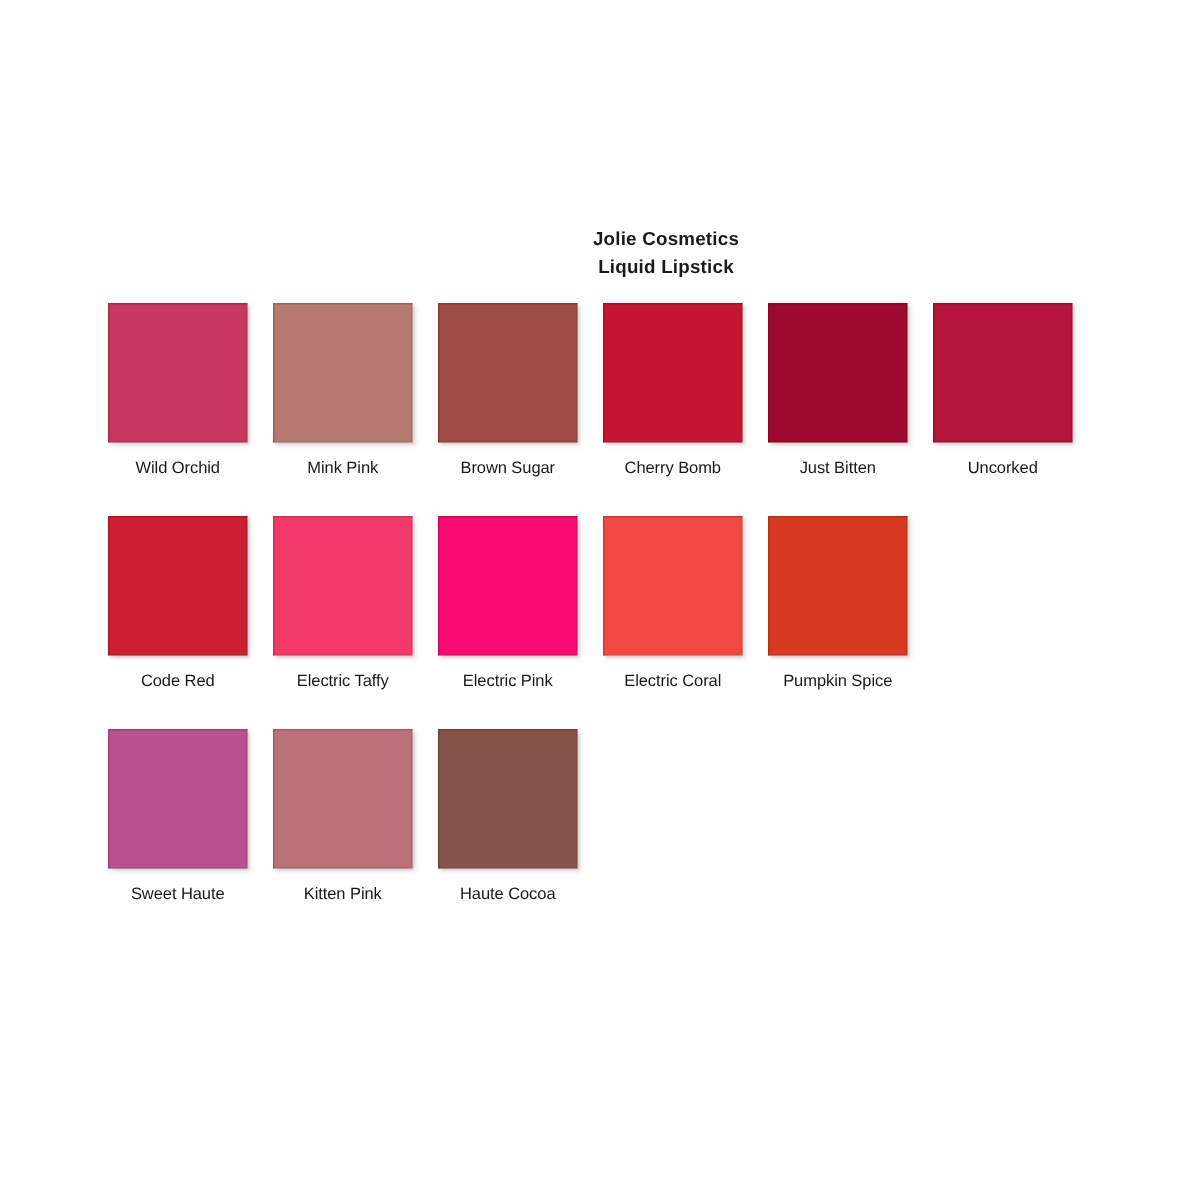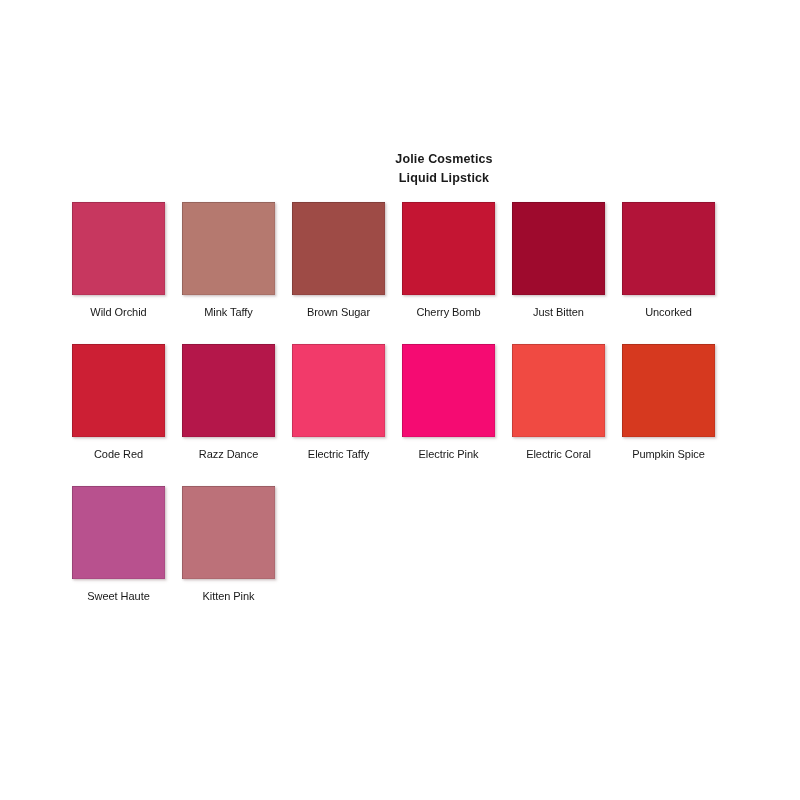--- a/index.html
+++ b/index.html
@@ -104,21 +104,21 @@
   </div>
 
   <div class="grid">
       <div class="row">
         <div class="cell">
           <div class="swatch" style="background: rgb(199, 55, 95);"></div>
           <div class="label">Wild Orchid</div>
         </div>
         <div class="cell">
           <div class="swatch" style="background: rgb(181, 121, 111);"></div>
-          <div class="label">Mink Taffy</div>
+          <div class="label">Mink Pink</div>
         </div>
         <div class="cell">
           <div class="swatch" style="background: rgb(158, 75, 70);"></div>
           <div class="label">Brown Sugar</div>
         </div>
         <div class="cell">
           <div class="swatch" style="background: rgb(196, 21, 51);"></div>
           <div class="label">Cherry Bomb</div>
         </div>
         <div class="cell">
@@ -127,24 +127,20 @@
         </div>
         <div class="cell">
           <div class="swatch" style="background: rgb(178, 20, 57);"></div>
           <div class="label">Uncorked</div>
         </div>
       </div>
       <div class="row">
         <div class="cell">
           <div class="swatch" style="background: rgb(204, 31, 52);"></div>
           <div class="label">Code Red</div>
-        </div>
-        <div class="cell">
-          <div class="swatch" style="background: rgb(180, 23, 74);"></div>
-          <div class="label">Razz Dance</div>
         </div>
         <div class="cell">
           <div class="swatch" style="background: rgb(242, 58, 106);"></div>
           <div class="label">Electric Taffy</div>
         </div>
         <div class="cell">
           <div class="swatch" style="background: rgb(245, 11, 114);"></div>
           <div class="label">Electric Pink</div>
         </div>
         <div class="cell">
@@ -158,16 +154,20 @@
       </div>
       <div class="row">
         <div class="cell">
           <div class="swatch" style="background: rgb(184, 81, 142);"></div>
           <div class="label">Sweet Haute</div>
         </div>
         <div class="cell">
           <div class="swatch" style="background: rgb(188, 113, 121);"></div>
           <div class="label">Kitten Pink</div>
         </div>
+        <div class="cell">
+          <div class="swatch" style="background: rgb(134, 83, 72);"></div>
+          <div class="label">Haute Cocoa</div>
+        </div>
       </div>
     </div>
 
 </div>
 
 </body></html>

